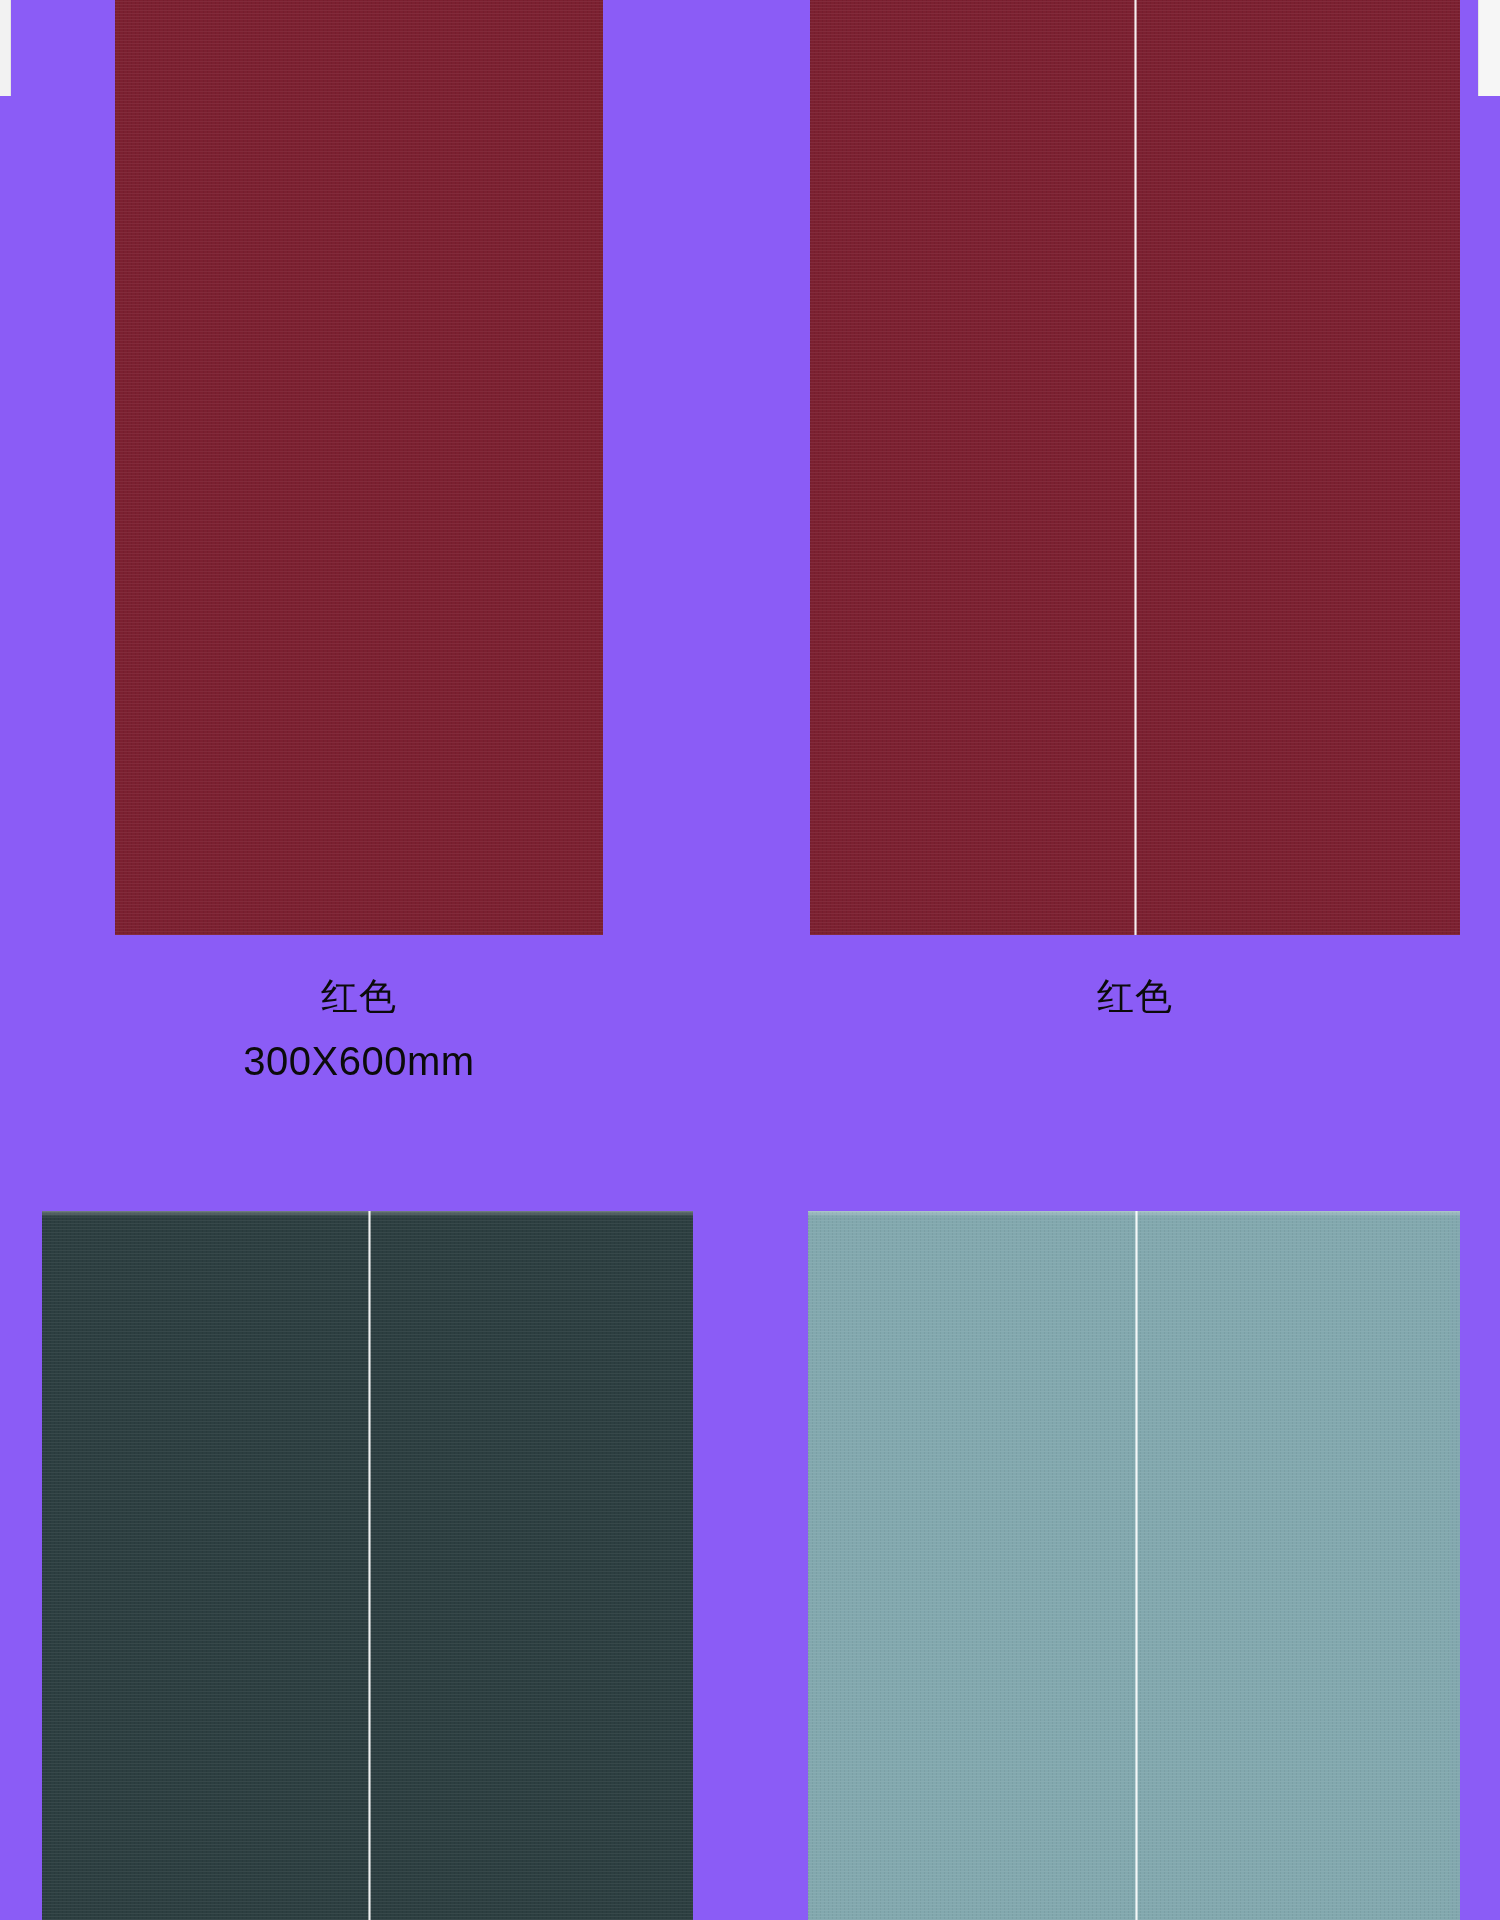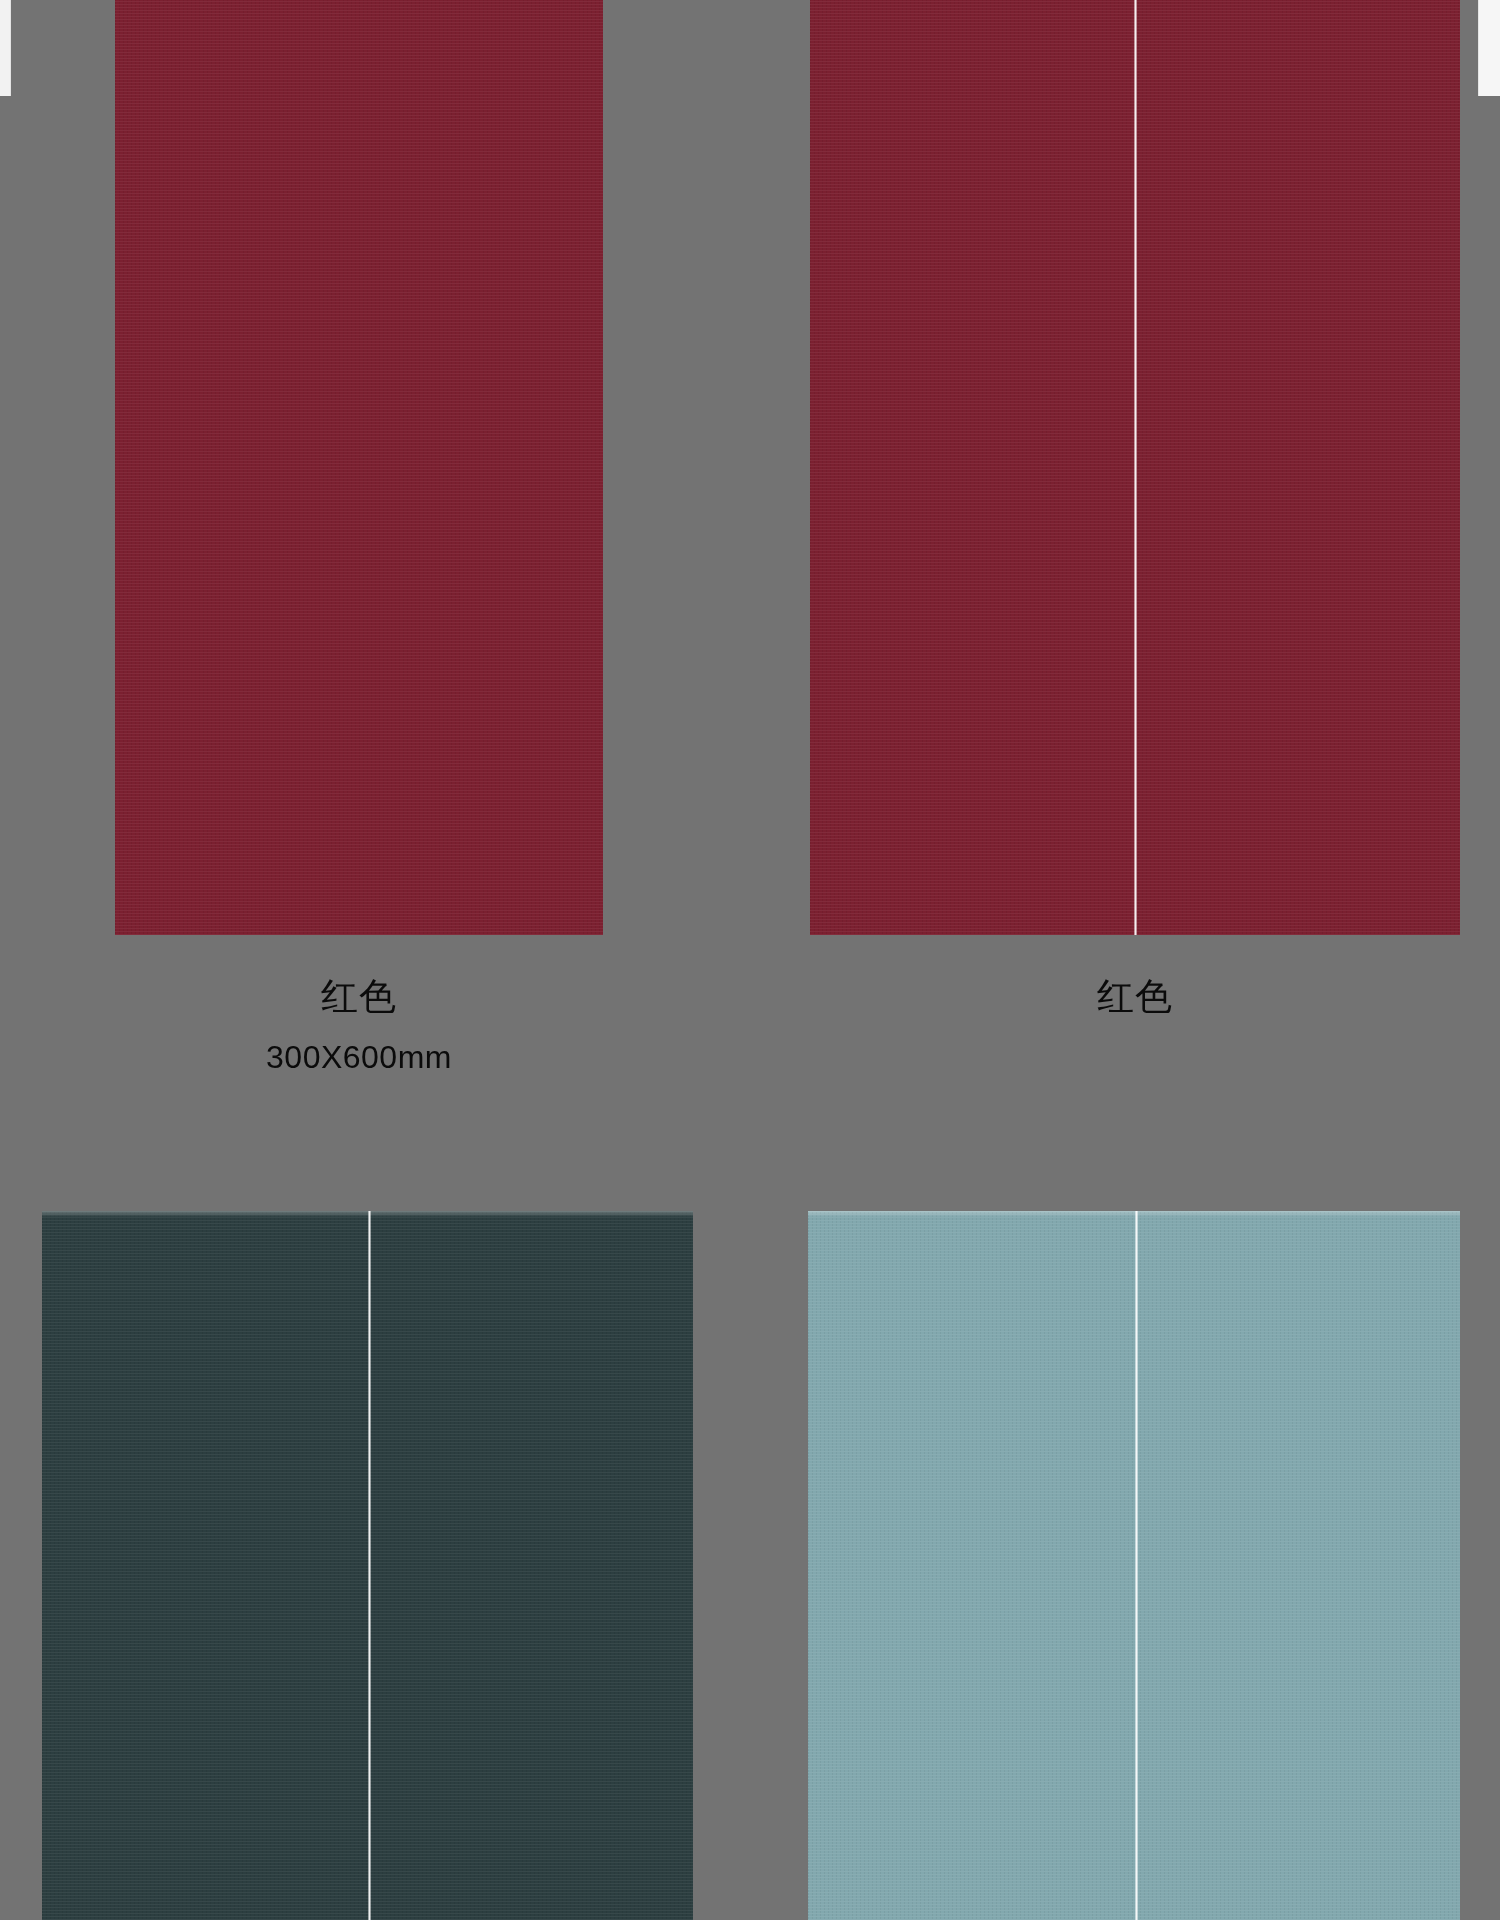--- a/index.html
+++ b/index.html
@@ -111,33 +111,33 @@
   }
   .caption .caption-name {
     font-size: 37px;
     line-height: 1.0;
     letter-spacing: 1px;
     font-weight: 400;
     white-space: nowrap;
   }
   .caption .caption-size {
     margin-top: 26px;
-    font-size: 32px;
+    font-size: 40px;
     line-height: 1.0;
     letter-spacing: .5px;
     font-weight: 400;
     white-space: nowrap;
   }
   .caption.cap-a { left: 115px; width: 488px; top: 978px; }
   .caption.cap-b { left: 810px; width: 650px; top: 978px; }
 </style>
 </head>
 <body>
 
-<div class="page" style="background: #737373;">
+<div class="page" style="background: #8b5cf6;">
 
   <div class="chrome-edge left"></div>
   <div class="chrome-edge right"></div>
 
   <div class="product-row row-top">
 
     <div class="product-card card-a">
       <div class="tile-swatch" style="background:#7B2030;">
         
       </div>

